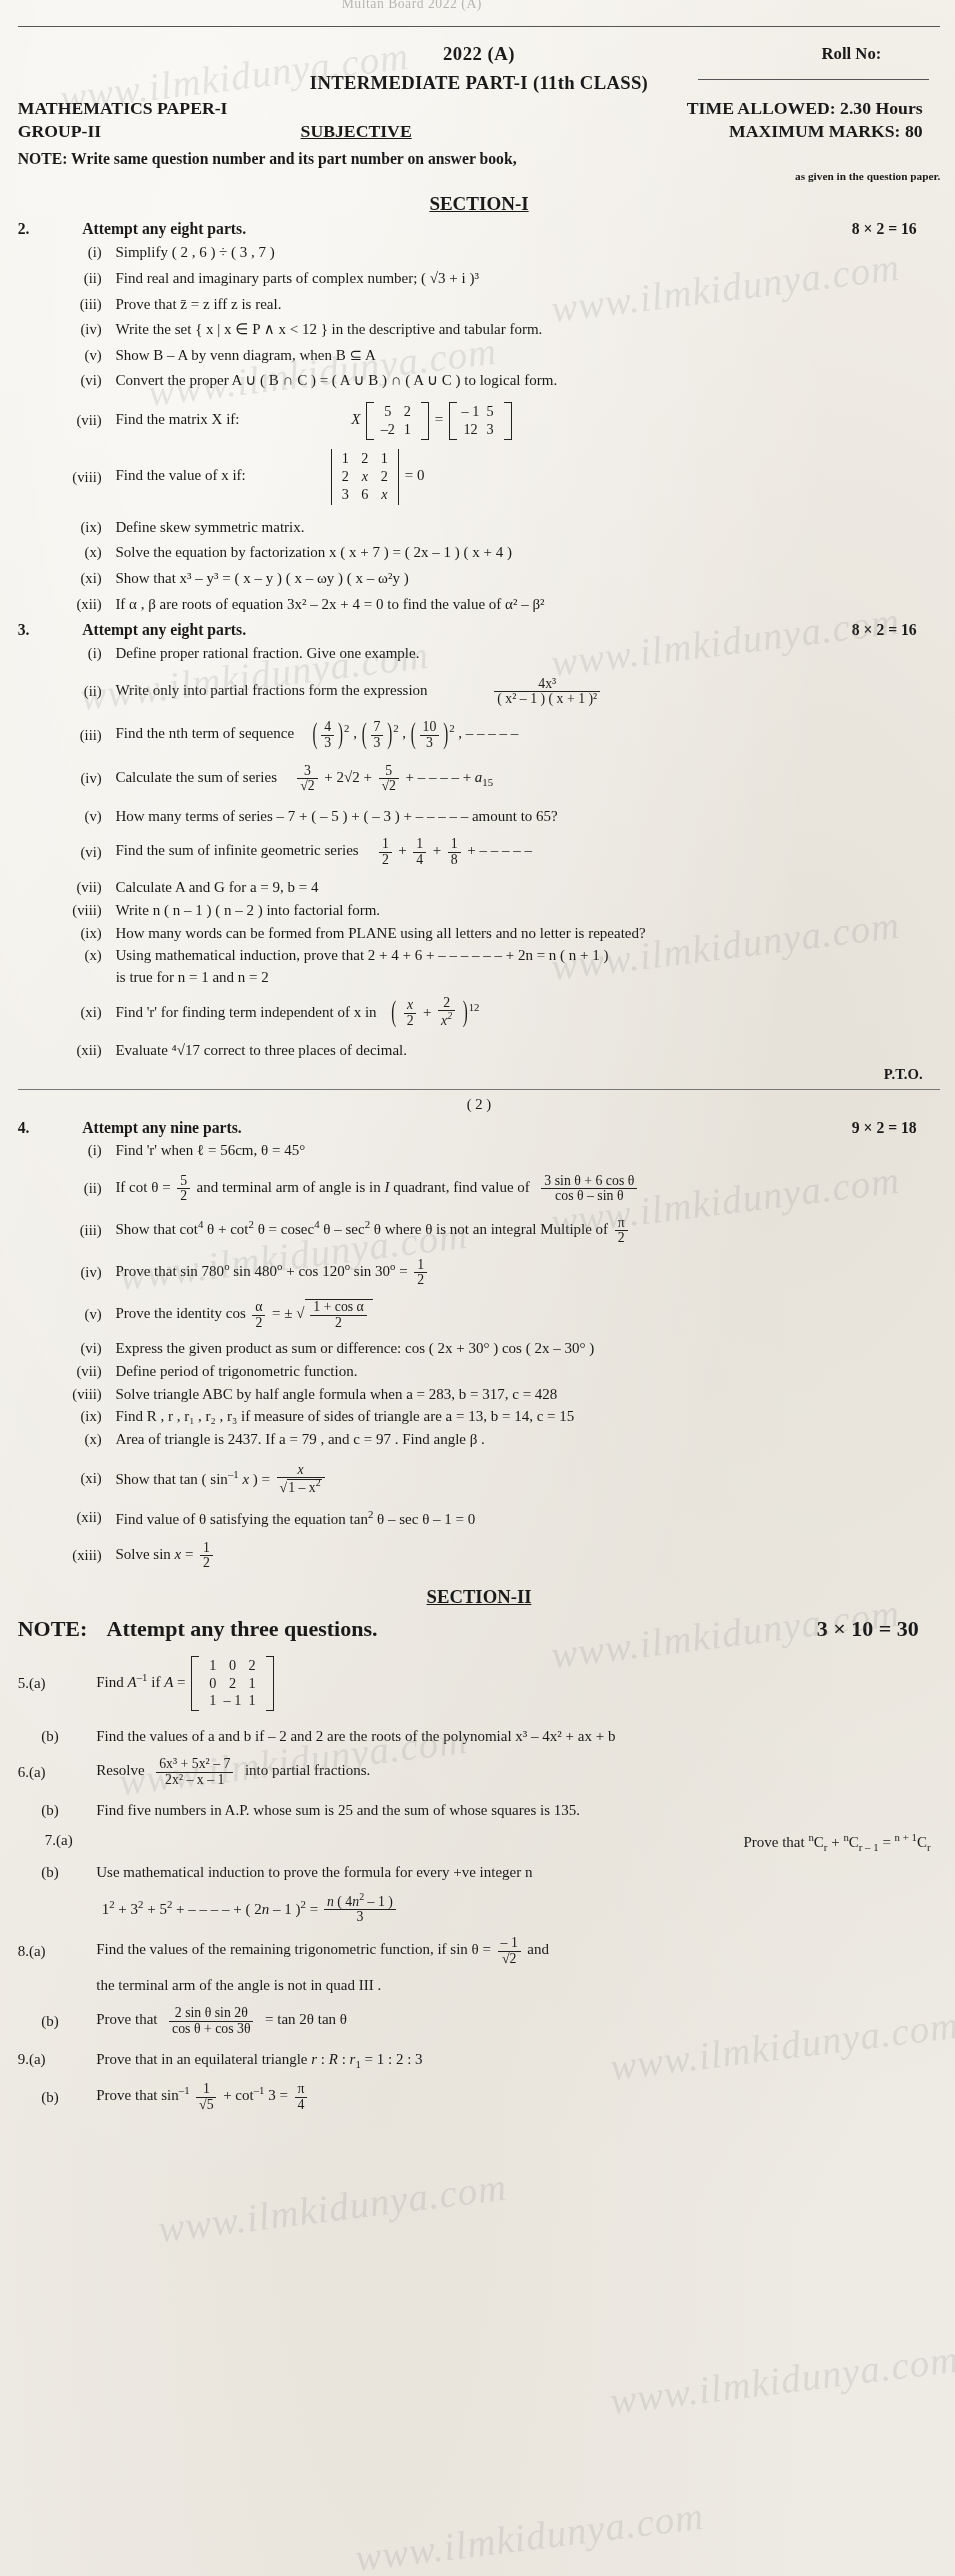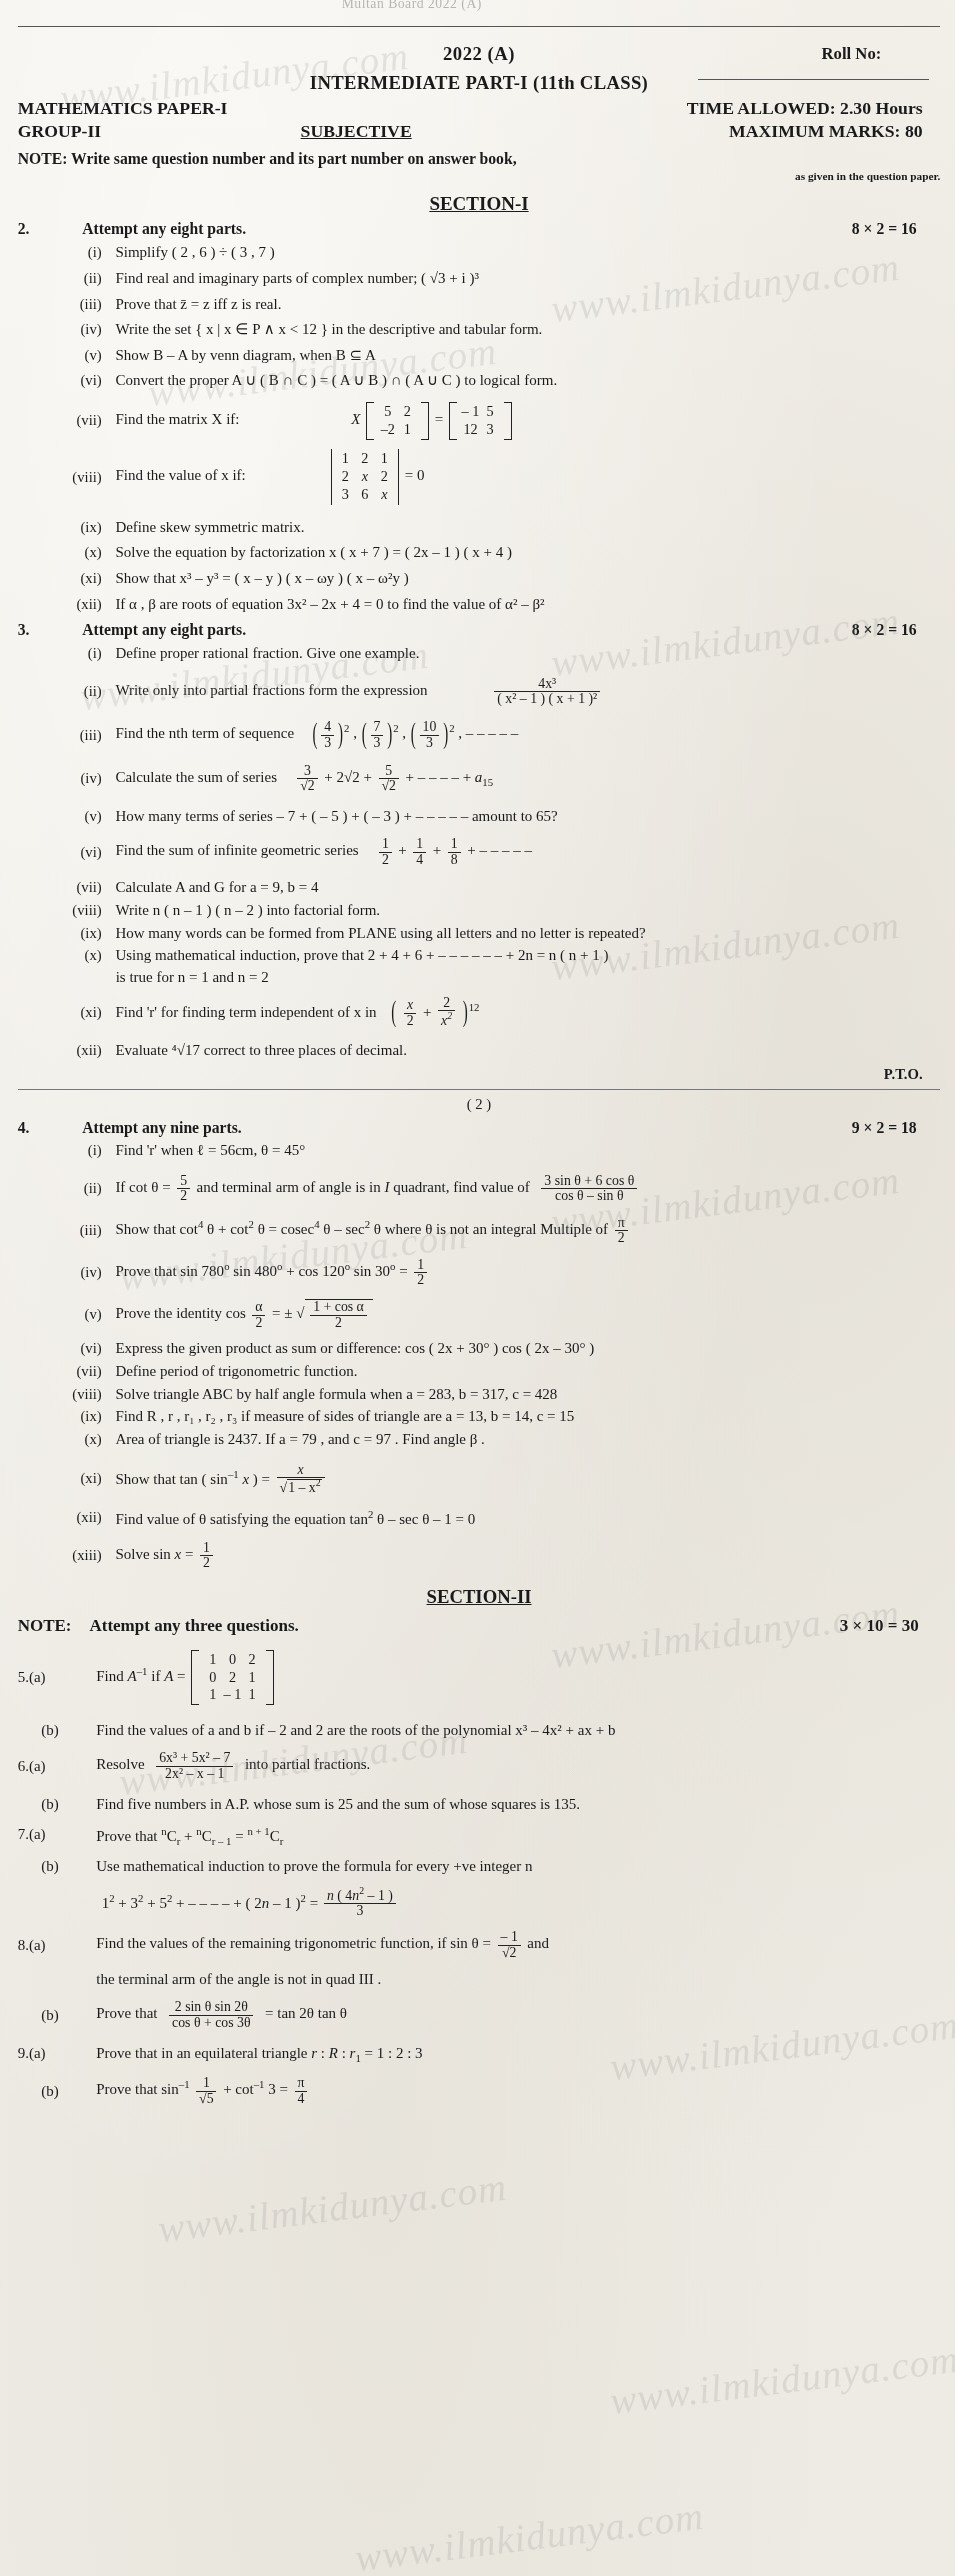--- a/index.html
+++ b/index.html
@@ -144,21 +144,21 @@
   .brk.r{border-right:1px solid #222;}
   .bar1{display:inline-block;width:1px;align-self:stretch;background:#222;}
   .mcells{display:inline-block;padding:1px 3.9px;}
   .mcells .mrow{display:block;text-align:center;line-height:1.25;font-size:.95em;}
   .mcells .mrow span{display:inline-block;min-width:19.6px;text-align:center;}
   .ptall{display:inline-block;transform:scaleY(1.9);margin:0 1px;vertical-align:middle;}
   .pto{
     text-align:right;font-size:14.7px;font-weight:bold;padding-right:17.7px;margin-top:3.9px;
   }
   .rulewide{border-bottom:1px solid #777;margin:5.9px 0 0 0;}
-  .note2{font-size:17px;font-weight:bold;margin-top:0;display:flex;justify-content:space-between;}
+  .note2{font-size:22px;font-weight:bold;margin-top:0;display:flex;justify-content:space-between;}
   .hang{display:flex;font-size:15px;margin-top:5.9px;line-height:1.5;}
   .hang .lbl{flex:0 0 55px;width:55px;}
   .hang .bdy{flex:1;padding-right:9.8px;}
   .hang .lbl.ind{padding-left:23.6px;flex:0 0 55px;}
   .eqline{margin-top:7.9px;padding-left:84px;font-size:15px;}
 </style>
 </head>
 <body>
 
 <div class="page">
@@ -537,21 +537,21 @@
         </span>
         <span>into partial fractions.</span>
       </span>
     </div>
 
     <div class="hang" style="margin-top:11.8px;">
       <span class="lbl ind">(b)</span>
       <span class="bdy">Find five numbers in A.P. whose sum is 25 and the sum of whose squares is 135.</span>
     </div>
 
-    <div class="hang" style="margin-top:7.9px;">
+    <div class="hang" style="margin-top:7.9px;text-align:right;">
       <span class="lbl">7.(a)</span>
       <span class="bdy" style="padding-left:23.6px">
         Prove that  <span class="sup">n</span>C<span class="sub">r</span> + <span class="sup">n</span>C<span class="sub">r – 1</span> = <span class="sup">n + 1</span>C<span class="sub">r</span>
       </span>
     </div>
 
     <div class="hang" style="margin-top:5.9px;">
       <span class="lbl ind">(b)</span>
       <span class="bdy">Use mathematical induction to prove the formula for every +ve integer  n</span>
     </div>

